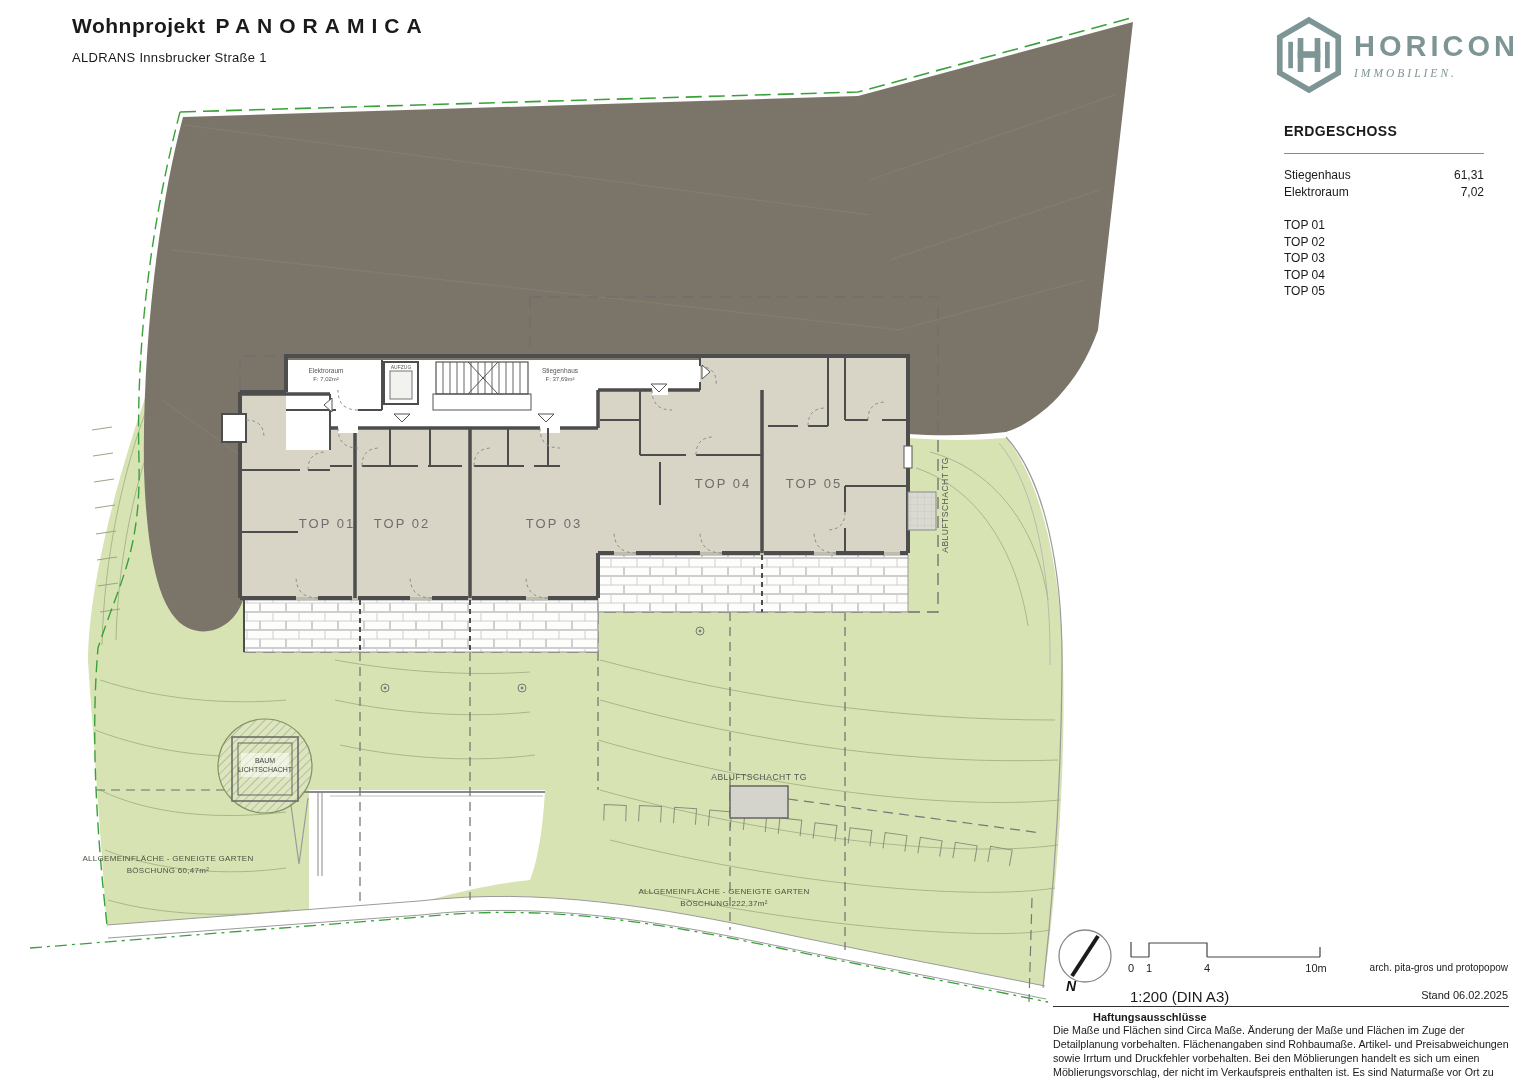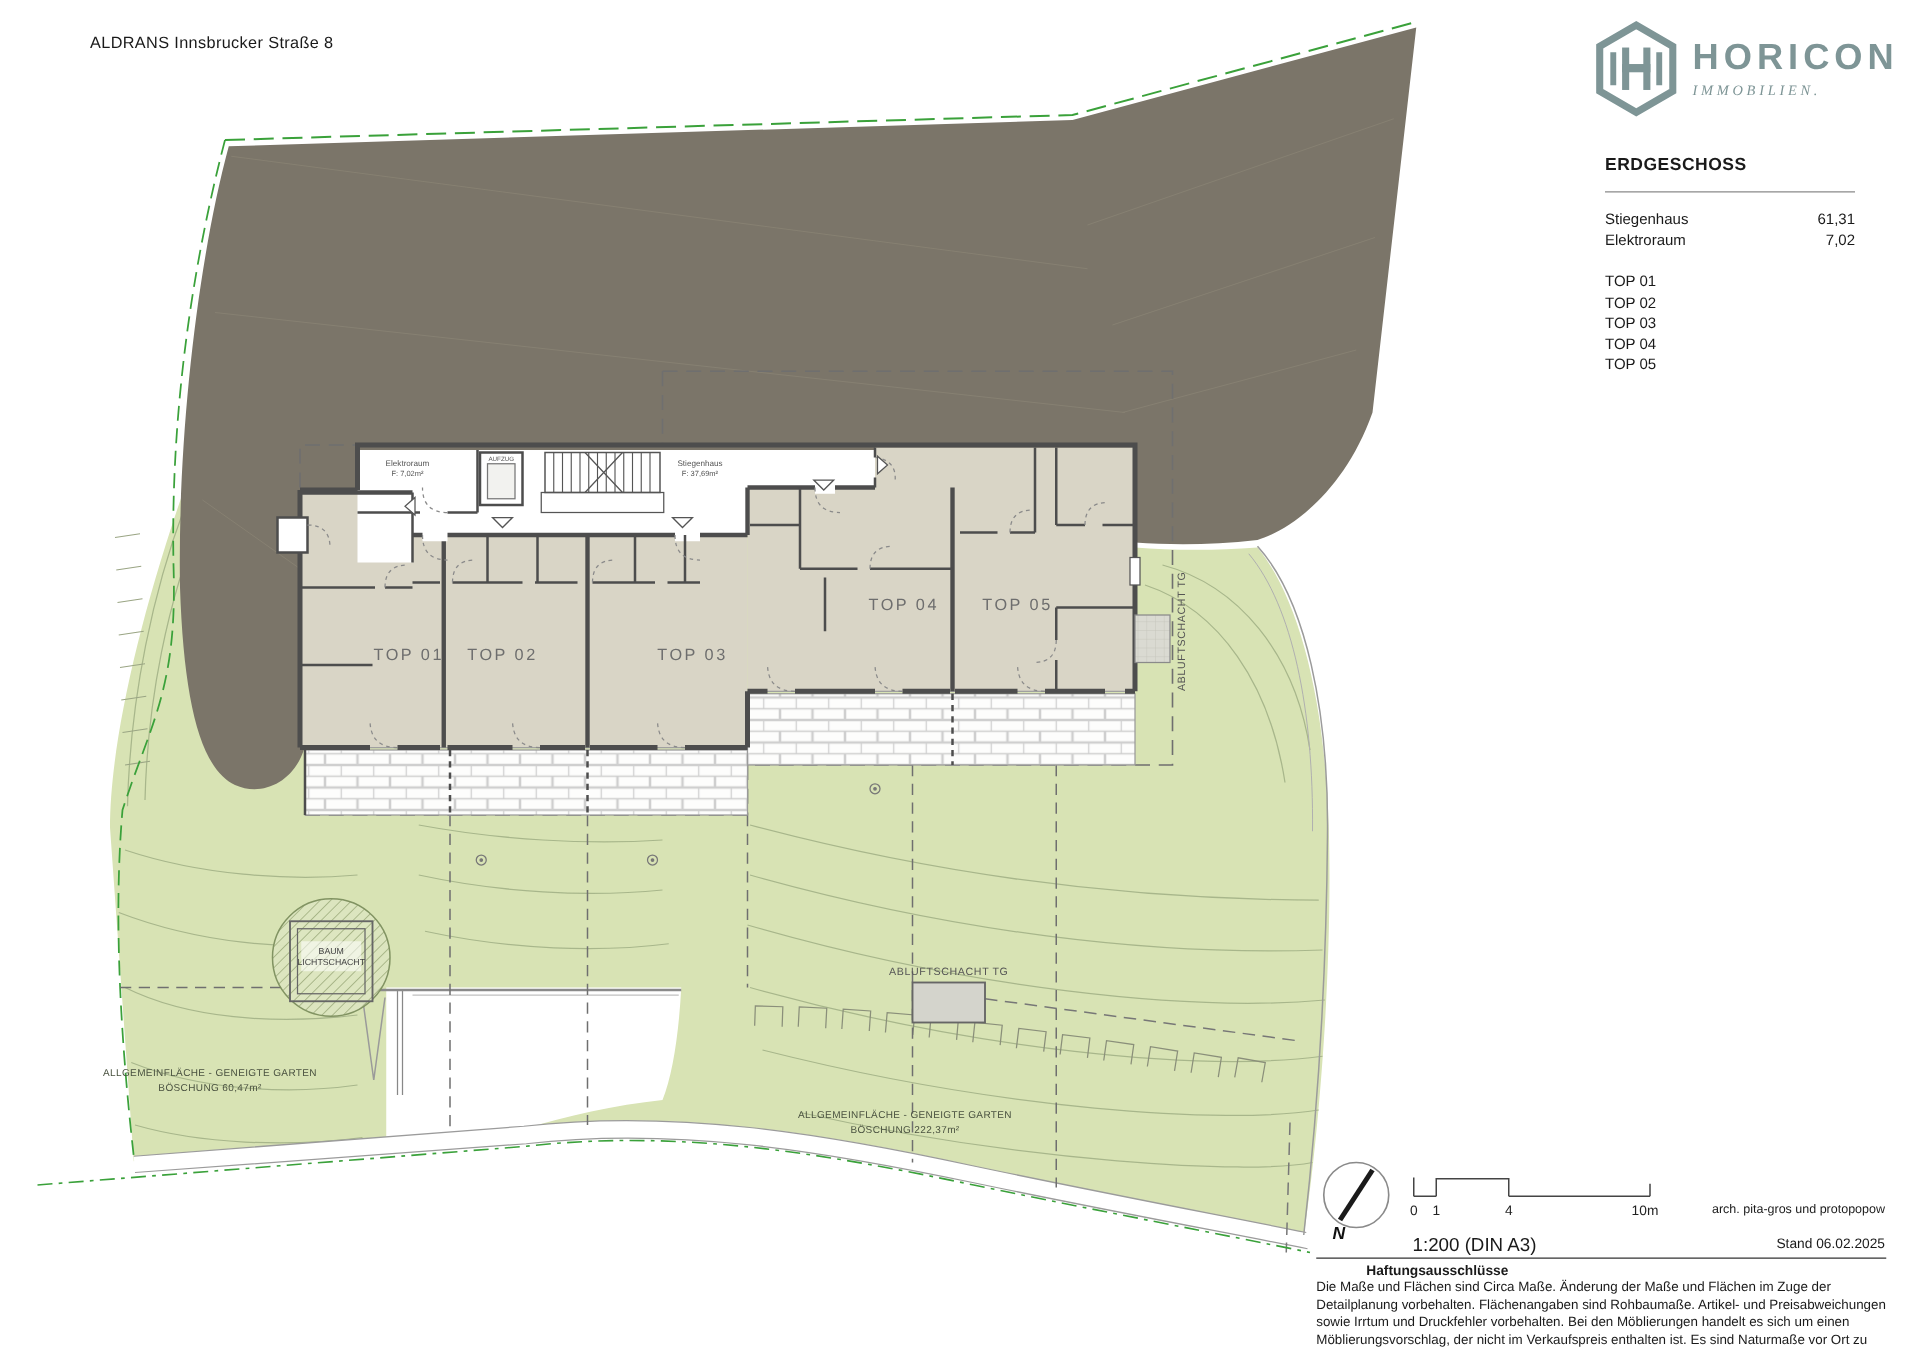--- a/index.html
+++ b/index.html
@@ -280,21 +280,24 @@
     <g stroke="none" fill="#222" font-size="11">
       <text x="1131" y="972" text-anchor="middle">0</text>
       <text x="1149" y="972" text-anchor="middle">1</text>
       <text x="1207" y="972" text-anchor="middle">4</text>
       <text x="1316" y="972" text-anchor="middle">10m</text>
     </g>
   </g>
 </svg>
 
 <header id="hdr" class="abs">
-  <div class="t2">ALDRANS Innsbrucker Straße 8</div>
+  <div class="t1">
+    <span>Wohnprojekt</span><span class="nm">PANORAMICA</span>
+  </div>
+  <div class="t2">ALDRANS Innsbrucker Straße 1</div>
 </header>
 
 <div id="logo" class="abs">
   <svg width="66" height="78" viewBox="0 0 70 80">
     <path d="M35,3 L66,21 L66,59 L35,77 L4,59 L4,21 Z" fill="none" stroke="#7E9596" stroke-width="6"></path>
     <rect x="23" y="22" width="6" height="36" fill="#7E9596"></rect>
     <rect x="41" y="22" width="6" height="36" fill="#7E9596"></rect>
     <rect x="23" y="36" width="24" height="7" fill="#7E9596"></rect>
     <rect x="13" y="26" width="5" height="28" fill="#7E9596"></rect>
     <rect x="52" y="26" width="5" height="28" fill="#7E9596"></rect>

